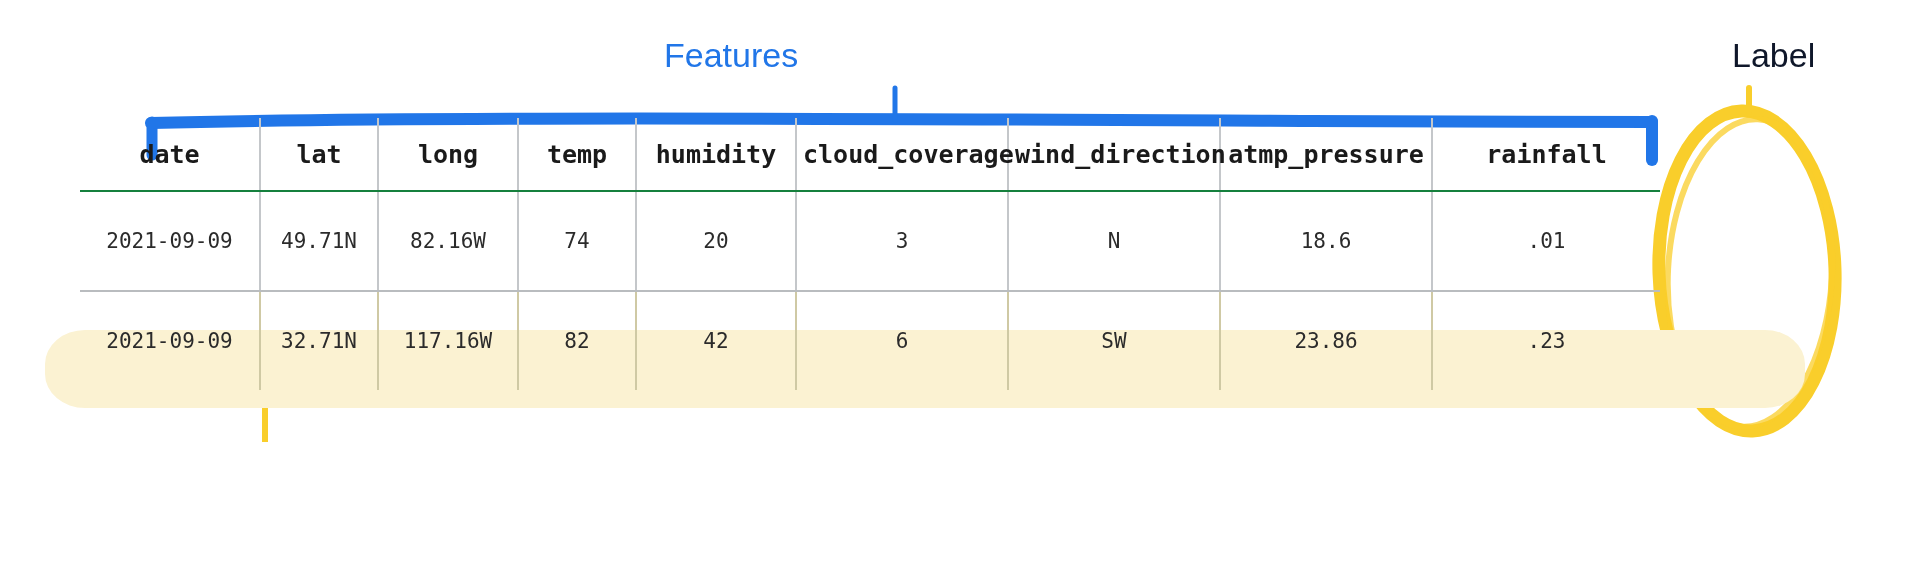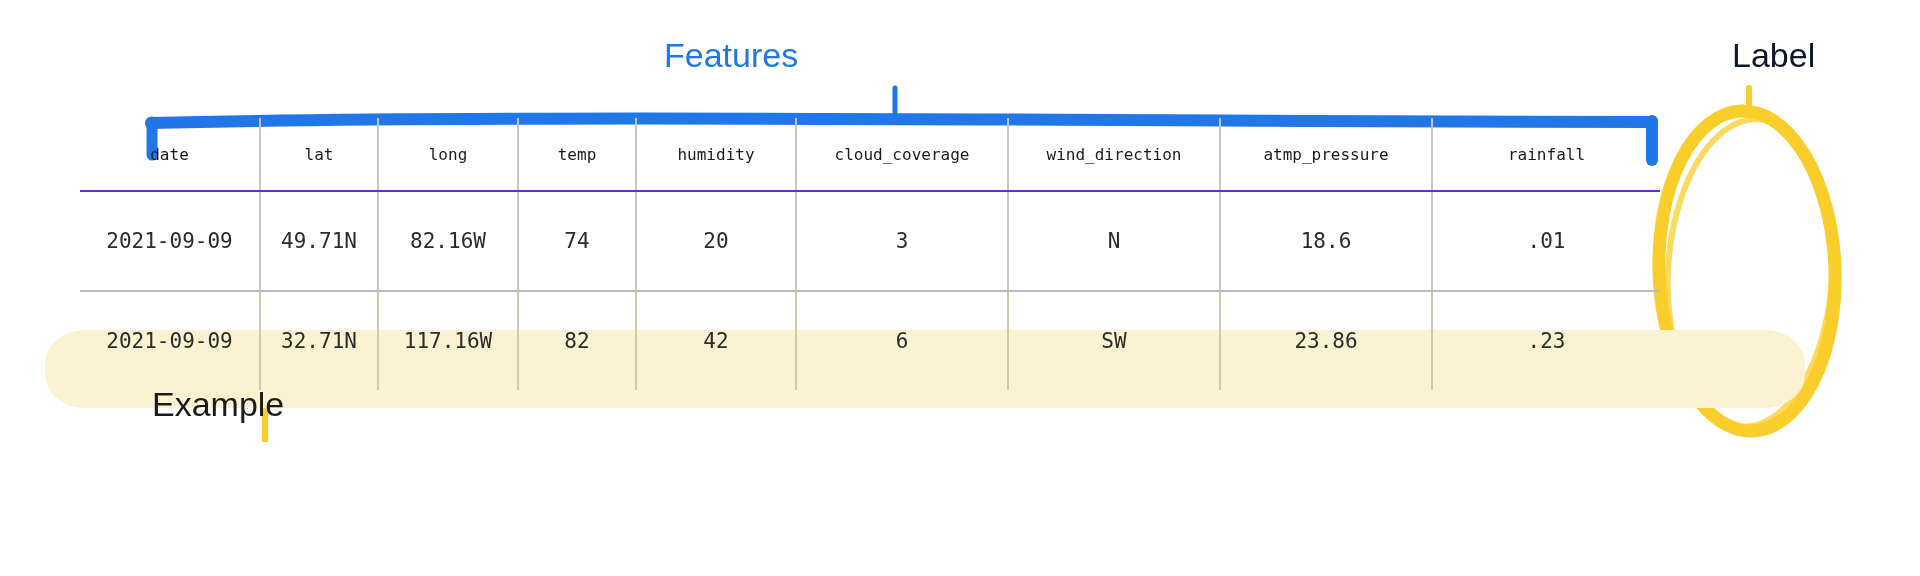--- a/index.html
+++ b/index.html
@@ -57,27 +57,27 @@
     table-layout: fixed;
     font-family: "DejaVu Sans Mono", "Liberation Mono", monospace;
   }
   table.data-table th,
   table.data-table td {
     text-align: center;
     vertical-align: middle;
     background: transparent;
   }
   table.data-table th {
-    font-size: 16px;
-    font-weight: normal;
+    font-size: 25px;
+    font-weight: bold;
     color: #1a1a1a;
     height: 72px;
     padding: 0 6px;
     border-right: 2px solid #c4c7ca;
-    border-bottom: 2px solid #6d28d9;
+    border-bottom: 2px solid #15803d;
   }
   table.data-table td {
     font-size: 21px;
     font-weight: normal;
     color: #2b2b2b;
     height: 72px;
     padding: 13px 6px;
     border-right: 2px solid #c4c7ca;
   }
   table.data-table tbody tr.row-plain td {
@@ -206,15 +206,14 @@
 
     <g>
       <path d="M 265,366 L 265,442" stroke="#F9CE2B" stroke-width="6" stroke-linecap="butt" fill="none"></path>
     </g>
   </svg>
 
   <div class="anno-label" id="label-features">Features</div>
 
   <div class="anno-label" id="label-label">Label</div>
 
-  <div class="anno-label" id="label-example">Example</div>
 
 </div>
 
 </body></html>

